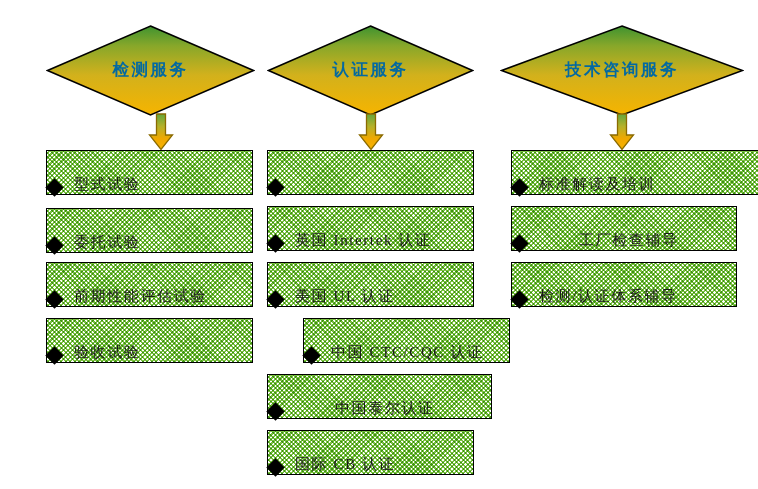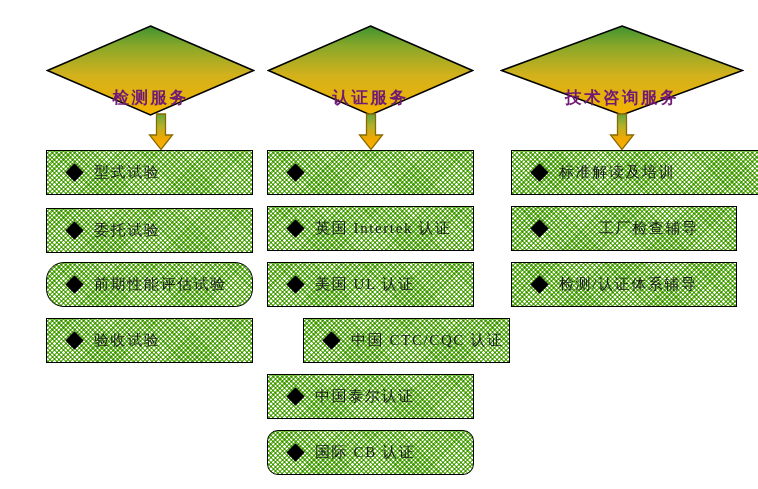--- a/index.html
+++ b/index.html
@@ -30,26 +30,25 @@
   .diamond-svg {
     display: block;
   }
   .diamond-label {
     position: absolute;
     left: 0;
     width: 100%;
     text-align: center;
     font-size: 16.5px;
     font-weight: bold;
-    color: #701a75;
+    color: #0369a1;
     letter-spacing: 2.5px;
     white-space: nowrap;
     pointer-events: none;
     font-family: "Liberation Serif", "DejaVu Serif", serif;
-    margin-top: 28px;
   }
 
   
   .arrow-wrap {
     position: absolute;
   }
   .arrow-svg { display: block; }
 
   
   .item-box {
@@ -63,22 +62,22 @@
         #7cc142 0px, #7cc142 1.6px,
         #ffffff 1.6px, #ffffff 3.2px
       ),
       repeating-linear-gradient(
         -45deg,
         #7cc142 0px, #7cc142 1.6px,
         #ffffff 1.6px, #ffffff 3.2px
       );
     background-blend-mode: multiply;
     display: flex;
-    align-items: center;
-    padding-left: 20px;
+    align-items: flex-end;
+    padding-left: 0;
   }
   .bullet {
     flex: 0 0 auto;
     width: 0;
     height: 0;
     margin-right: 12px;
     border: 8px solid transparent;
     border-top-color: #000000;
     border-bottom-color: #000000;
     transform: rotate(0deg);
@@ -138,21 +137,21 @@
   </div>
 
   <div class="item-box" style="left:46px; top:150px; width:207px; height:45px;">
     <span class="bullet"></span>
     <span class="item-label">型式试验</span>
   </div>
   <div class="item-box" style="left:46px; top:208px; width:207px; height:45px;">
     <span class="bullet"></span>
     <span class="item-label">委托试验</span>
   </div>
-  <div class="item-box" style="left:46px; top:262px; width:207px; height:45px;border-radius:18px;">
+  <div class="item-box" style="left:46px; top:262px; width:207px; height:45px;">
     <span class="bullet"></span>
     <span class="item-label">前期性能评估试验</span>
   </div>
   <div class="item-box" style="left:46px; top:318px; width:207px; height:45px;">
     <span class="bullet"></span>
     <span class="item-label">验收试验</span>
   </div>
 
   <div class="diamond-wrap" style="left:267px; width:207px; height:91px;">
     <svg class="diamond-svg" width="207" height="91" viewBox="0 0 207 91">
@@ -175,25 +174,25 @@
     <span class="item-label">英国 Intertek 认证</span>
   </div>
   <div class="item-box" style="left:267px; top:262px; width:207px; height:45px;">
     <span class="bullet"></span>
     <span class="item-label">美国 UL 认证</span>
   </div>
   <div class="item-box" style="left:267px; top:318px; width:207px; height:45px;margin-left:36px;">
     <span class="bullet"></span>
     <span class="item-label">中国 CTC/CQC 认证</span>
   </div>
-  <div class="item-box" style="left:267px; top:374px; width:207px; height:45px;">
+  <div class="item-box" style="left:267px; top:374px; width:225px; height:45px;gap:40px;">
     <span class="bullet"></span>
     <span class="item-label">中国泰尔认证</span>
   </div>
-  <div class="item-box" style="left:267px; top:430px; width:207px; height:45px;border-radius:11px;">
+  <div class="item-box" style="left:267px; top:430px; width:207px; height:45px;">
     <span class="bullet"></span>
     <span class="item-label">国际 CB 认证</span>
   </div>
 
   <div class="diamond-wrap" style="left:500px; width:244px; height:91px;">
     <svg class="diamond-svg" width="244" height="91" viewBox="0 0 244 91">
       <polygon points="122,1 242.5,45.5 122,90 1.5,45.5" fill="url(#diamondGrad)" stroke="#000000" stroke-width="1.6"></polygon>
     </svg>
     <div class="diamond-label" style="top:34px;">技术咨询服务</div>
   </div>

